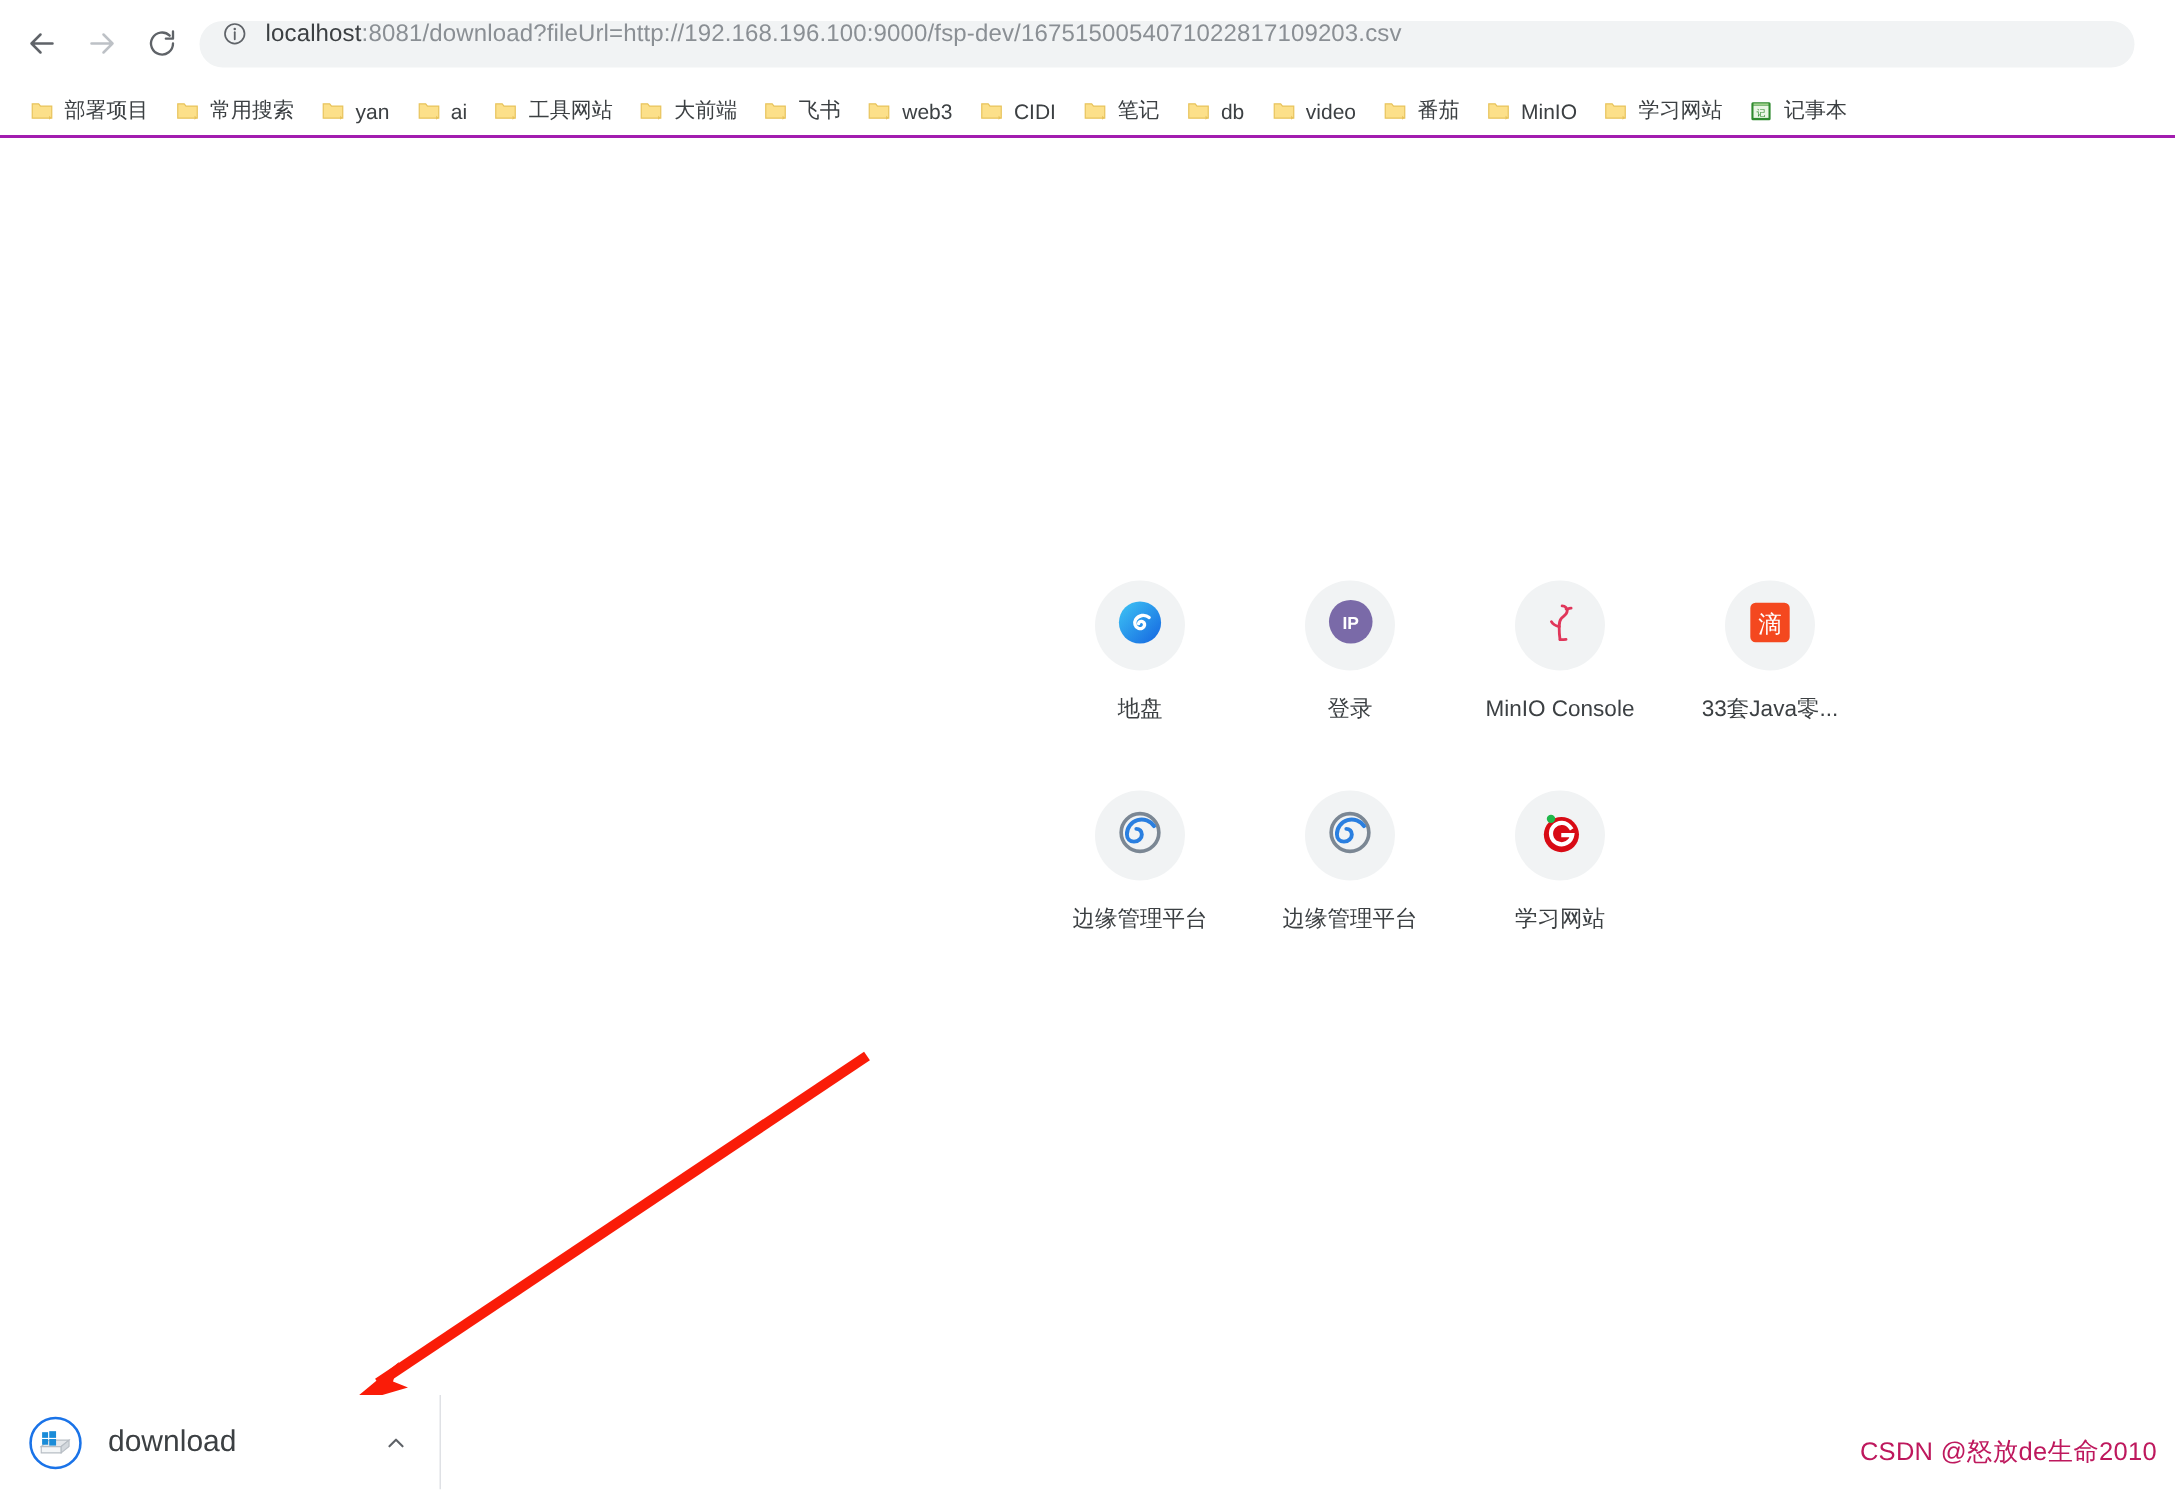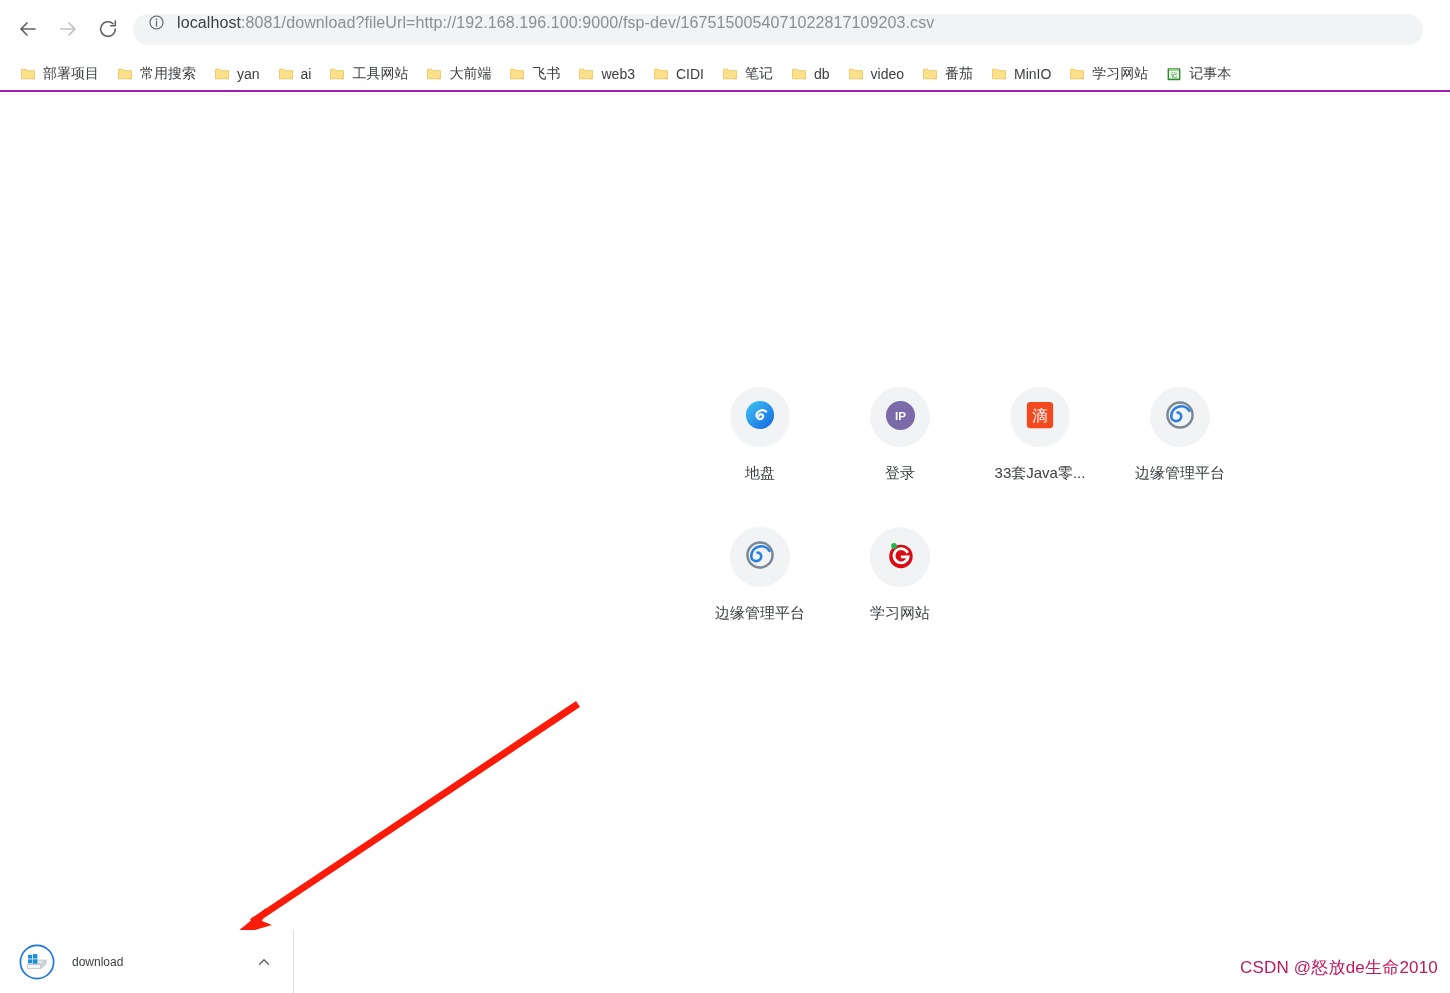--- a/index.html
+++ b/index.html
@@ -119,21 +119,21 @@
   }
   .dl-item {
     position: relative;
     display: flex; align-items: center;
     height: 44px;
     margin-left: 18px;
     width: 262px;
   }
   .dl-icon { width: 38px; height: 38px; display:block; }
   .dl-name {
-    font-size: 12px; color: #3c4043;
+    font-size: 20px; color: #3c4043;
     margin-left: 16px;
     white-space: nowrap;
   }
   .dl-chevron {
     position: absolute; right: 6px; top: 12px;
     width: 20px; height: 20px;
     display: flex; align-items: center; justify-content: center;
   }
   .shelf-divider {
     position: absolute; left: 293px; bottom: 0;
@@ -381,20 +381,37 @@
           <span>
             <svg width="31" height="31" viewBox="0 0 32 32">
               <circle cx="16" cy="16" r="15" fill="#7a6aa8"></circle>
               <text x="16" y="21" font-size="12" font-weight="bold" text-anchor="middle" fill="#ffffff" font-family="'Liberation Sans',sans-serif">IP</text>
             </svg>
           </span>
         </div>
         <div class="tile-label">登录</div>
       </div>
 
+      <div class="tile">
+        <div class="tile-ico-wrap">
+          <span>
+            <svg width="28" height="30" viewBox="0 0 28 32">
+              <g fill="none" stroke="#e0365a" stroke-width="2" stroke-linecap="round" stroke-linejoin="round">
+                <path d="M15.5 4.2c2.4 0 3.6 1.7 3.6 3.6 0 2.7-3 3.7-4.4 5.6-1.2 1.6-1.3 3.6-1.3 5.4"></path>
+                <path d="M13.4 18.8c0 3.5.2 6.6.6 9.2"></path>
+                <path d="M13.4 19c-2.5-.6-4.6-2-5.5-3.6"></path>
+                <path d="M14 28.2c1.6 0 3 0 4.3-.2"></path>
+                <path d="M19.3 6.6c.8-.5 1.7-.8 2.6-.8"></path>
+              </g>
+              <circle cx="18.4" cy="6.2" r="1.1" fill="#e0365a"></circle>
+            </svg>
+          </span>
+        </div>
+        <div class="tile-label">MinIO Console</div>
+      </div>
 
 
       <div class="tile">
         <div class="tile-ico-wrap">
           <span>
             <svg width="28" height="28" viewBox="0 0 32 32">
               <rect x="1" y="1" width="30" height="30" rx="4" fill="#f4481f"></rect>
               <text x="16" y="23" font-size="18" text-anchor="middle" fill="#ffffff" font-family="'DejaVu Sans',sans-serif">滴</text>
             </svg>
           </span>

